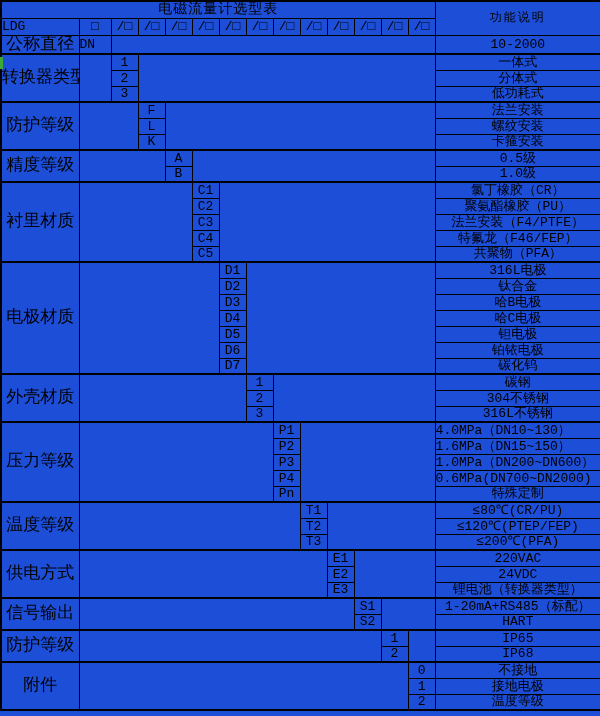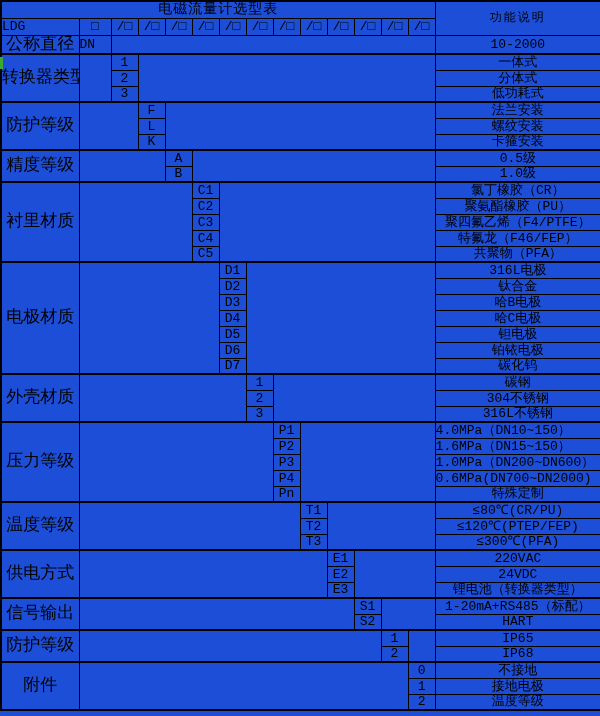--- a/index.html
+++ b/index.html
@@ -123,21 +123,21 @@
           <td class="code sec">C1</td>
           <td class="sec" rowspan="5" colspan="8"></td>
           <td class="value sec">氯丁橡胶（CR）</td>
         </tr>
         <tr>
           <td class="code">C2</td>
           <td class="value">聚氨酯橡胶（PU）</td>
         </tr>
         <tr>
           <td class="code">C3</td>
-          <td class="value">聚四氟乙烯（F4/PTFE）</td>
+          <td class="value">法兰安装（F4/PTFE）</td>
         </tr>
         <tr>
           <td class="code">C4</td>
           <td class="value">特氟龙（F46/FEP）</td>
         </tr>
         <tr>
           <td class="code">C5</td>
           <td class="value">共聚物（PFA）</td>
         </tr>
         <tr>
@@ -184,21 +184,21 @@
         </tr>
         <tr>
           <td class="code">3</td>
           <td class="value">316L不锈钢</td>
         </tr>
         <tr>
           <td class="label sec" rowspan="5">压力等级</td>
           <td class="sec" rowspan="5" colspan="7"></td>
           <td class="code sec">P1</td>
           <td class="sec" rowspan="5" colspan="5"></td>
-          <td class="value sec al">4.0MPa（DN10~150）</td>
+          <td class="value sec al">4.0MPa（DN10~130）</td>
         </tr>
         <tr>
           <td class="code">P2</td>
           <td class="value al">1.6MPa（DN15~150）</td>
         </tr>
         <tr>
           <td class="code">P3</td>
           <td class="value al">1.0MPa（DN200~DN600）</td>
         </tr>
         <tr>
@@ -215,21 +215,21 @@
           <td class="code sec">T1</td>
           <td class="sec" rowspan="3" colspan="4"></td>
           <td class="value sec">≤80℃(CR/PU)</td>
         </tr>
         <tr>
           <td class="code">T2</td>
           <td class="value">≤120℃(PTEP/FEP)</td>
         </tr>
         <tr>
           <td class="code">T3</td>
-          <td class="value">≤300℃(PFA)</td>
+          <td class="value">≤200℃(PFA)</td>
         </tr>
         <tr>
           <td class="label sec" rowspan="3">供电方式</td>
           <td class="sec" rowspan="3" colspan="9"></td>
           <td class="code sec">E1</td>
           <td class="sec" rowspan="3" colspan="3"></td>
           <td class="value sec">220VAC</td>
         </tr>
         <tr>
           <td class="code">E2</td>

